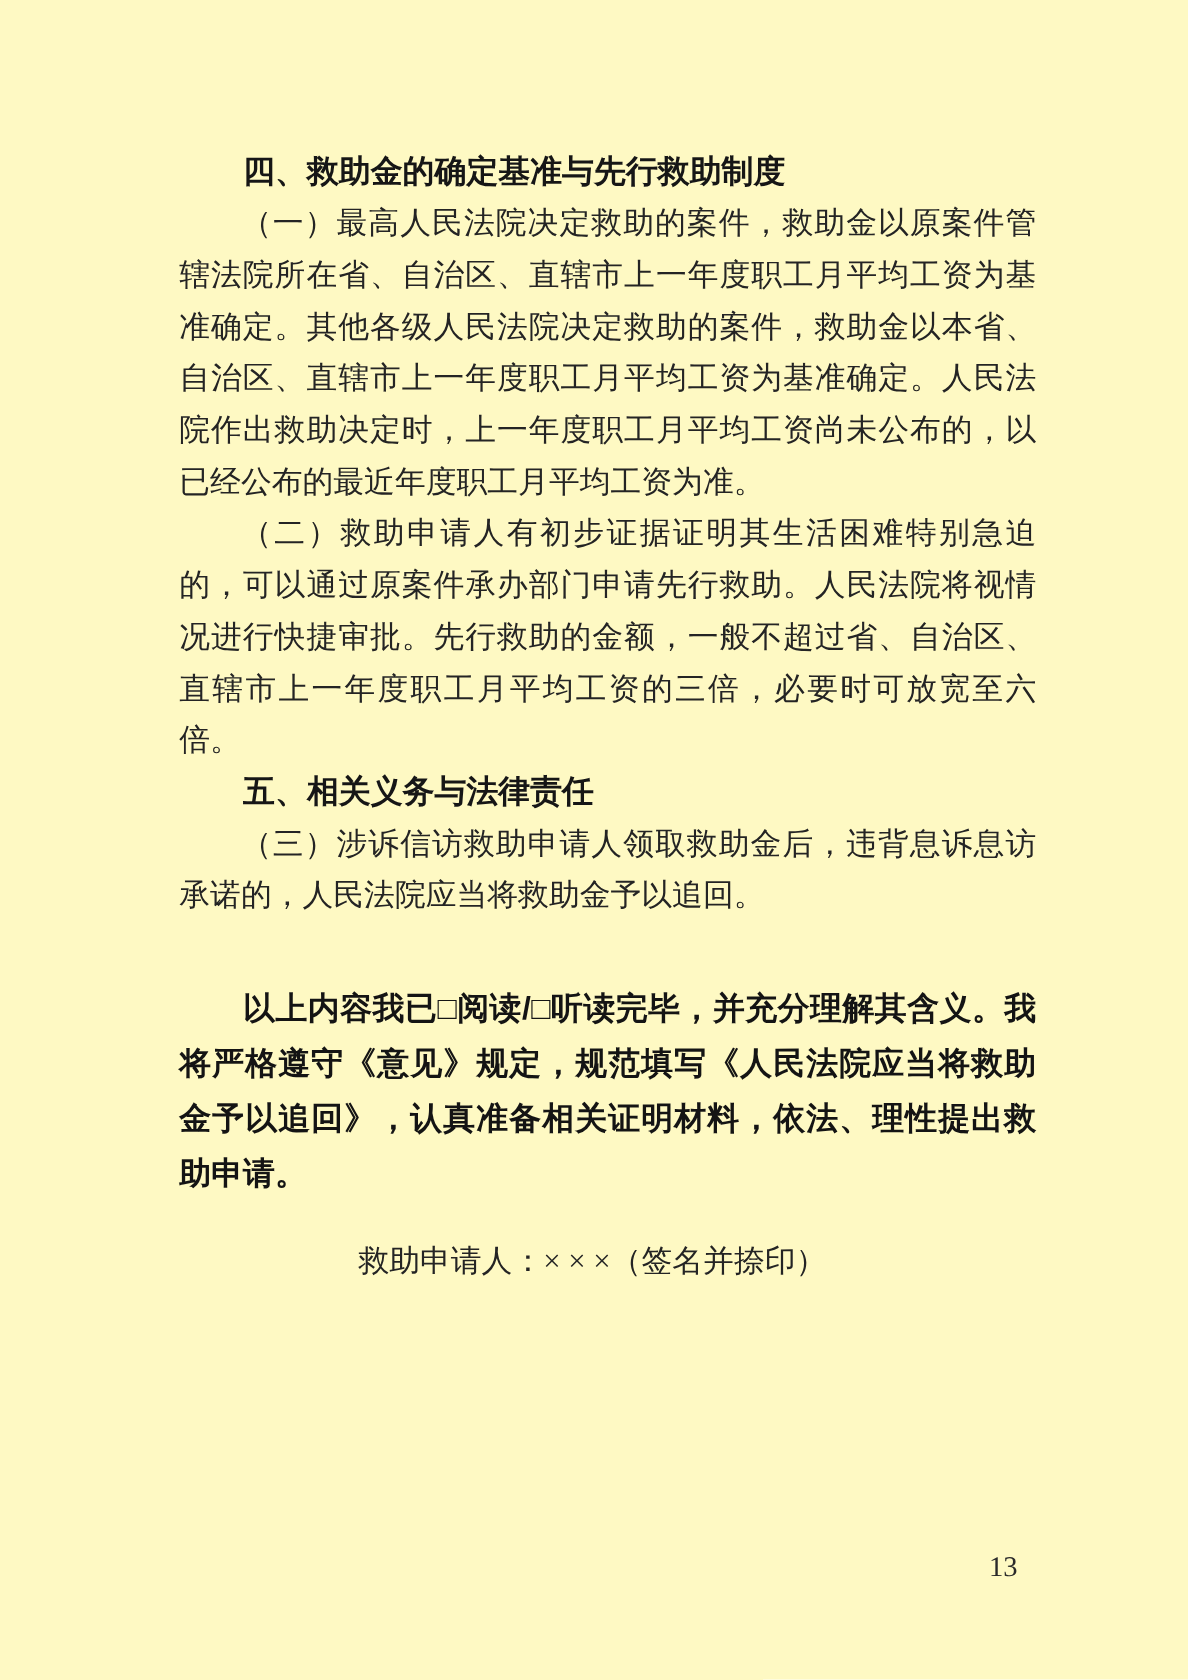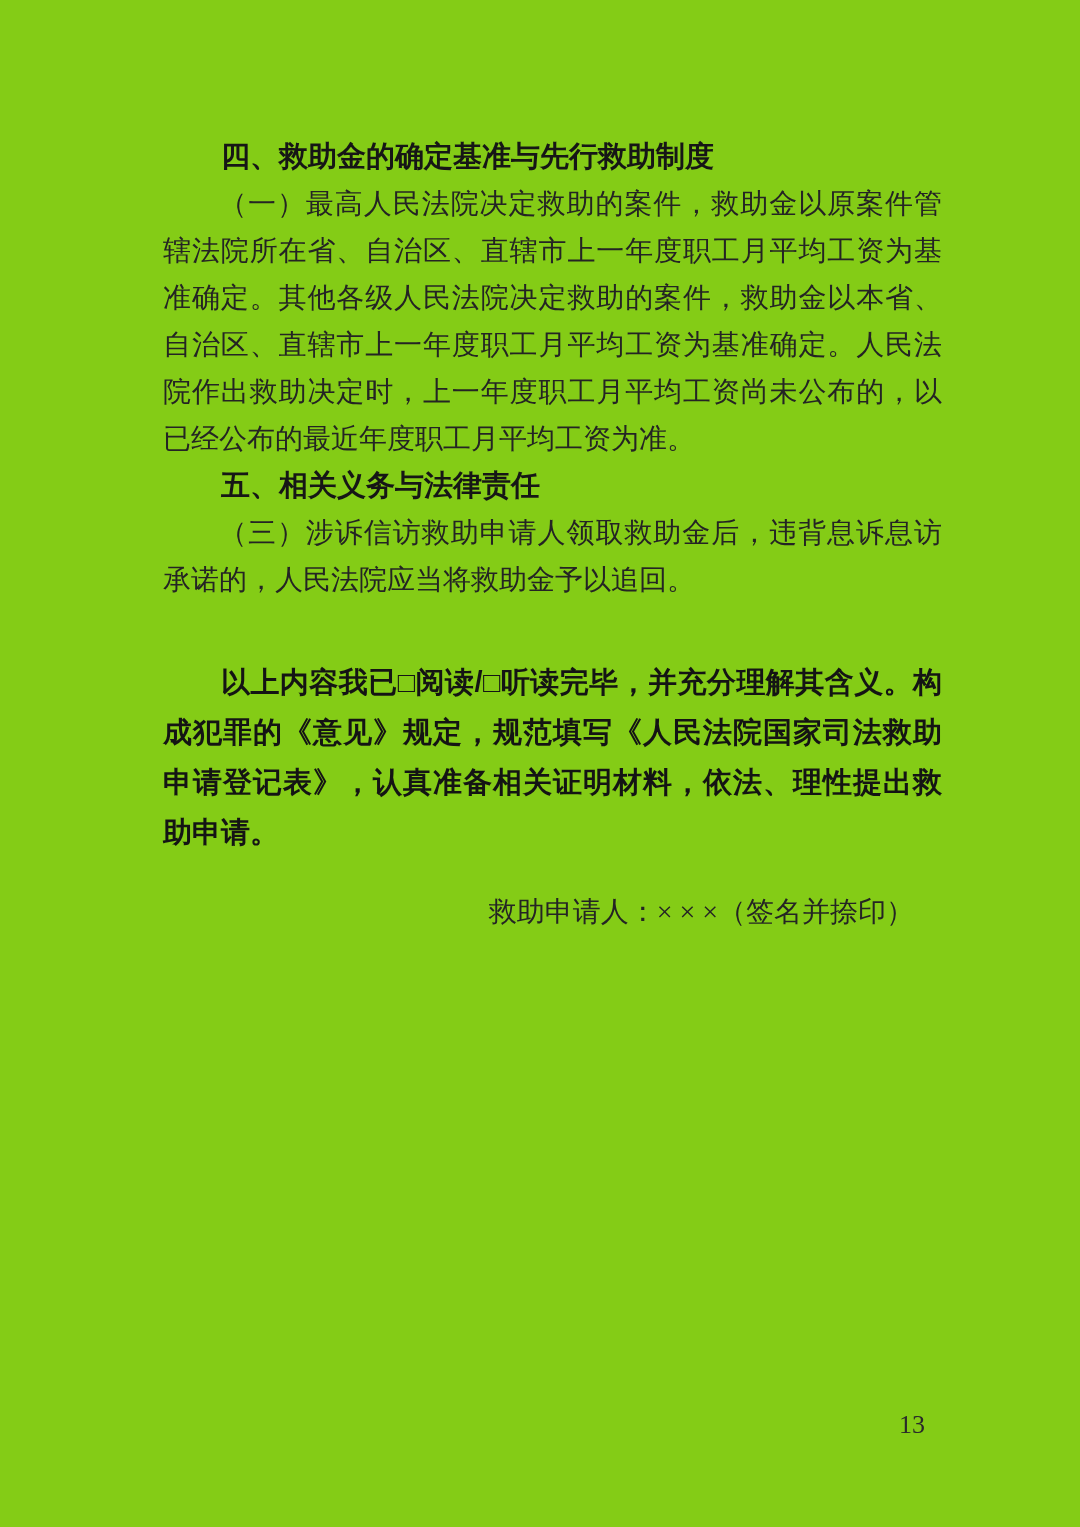--- a/index.html
+++ b/index.html
@@ -4,21 +4,21 @@
 <style>
   html, body {
     margin: 0;
     padding: 0;
     background: #ffffff;
   }
   .page {
     position: relative;
     width: 1080px;
     height: 1527px;
-    background: #84cc16;
+    background: #fef9c3;
     color: #1f1f1f;
     overflow: hidden;
   }
   .content {
     position: absolute;
     left: 163px;
     top: 133px;
     width: 779px;
   }
   .heading {
@@ -55,21 +55,21 @@
     color: #141414;
   }
   .declaration .chk {
     font-weight: bold;
   }
   .signature {
     margin-top: 31px;
     font-family: "Liberation Serif", "DejaVu Serif", serif;
     font-size: 28px;
     line-height: 47px;
-    text-align: right;
+    text-align: center;
     color: #242424;
   }
   .sig-applicant {
     padding-right: 28px;
   }
   .sig-date {
     padding-right: 16px;
   }
   .page-number {
     position: absolute;
@@ -84,28 +84,29 @@
 </head>
 <body>
 
 <div class="page">
   <div class="content">
 
     <h2 class="heading">四、救助金的确定基准与先行救助制度</h2>
 
     <p class="para">（一）最高人民法院决定救助的案件，救助金以原案件管辖法院所在省、自治区、直辖市上一年度职工月平均工资为基准确定。其他各级人民法院决定救助的案件，救助金以本省、自治区、直辖市上一年度职工月平均工资为基准确定。人民法院作出救助决定时，上一年度职工月平均工资尚未公布的，以已经公布的最近年度职工月平均工资为准。</p>
 
+    <p class="para">（二）救助申请人有初步证据证明其生活困难特别急迫的，可以通过原案件承办部门申请先行救助。人民法院将视情况进行快捷审批。先行救助的金额，一般不超过省、自治区、直辖市上一年度职工月平均工资的三倍，必要时可放宽至六倍。</p>
 
     <h2 class="heading">五、相关义务与法律责任</h2>
 
 
 
     <p class="para">（三）涉诉信访救助申请人领取救助金后，违背息诉息访承诺的，人民法院应当将救助金予以追回。</p>
 
-    <p class="declaration"><span>以上内容我已</span><span class="chk">□</span><span>阅读</span><span>/</span><span class="chk">□</span><span>听读</span><span>完毕，并充分理解其含义。构成犯罪的《意见》规定，规范填写《人民法院国家司法救助申请登记表》，认真准备相关证明材料，依法、理性提出救助申请。</span></p>
+    <p class="declaration"><span>以上内容我已</span><span class="chk">□</span><span>阅读</span><span>/</span><span class="chk">□</span><span>听读</span><span>完毕，并充分理解其含义。我将严格遵守《意见》规定，规范填写《人民法院应当将救助金予以追回》，认真准备相关证明材料，依法、理性提出救助申请。</span></p>
 
     <div class="signature">
       <div class="sig-applicant">救助申请人：× × ×（签名并捺印）</div>
     </div>
 
   </div>
 
   <div class="page-number">13</div>
 </div>
 

